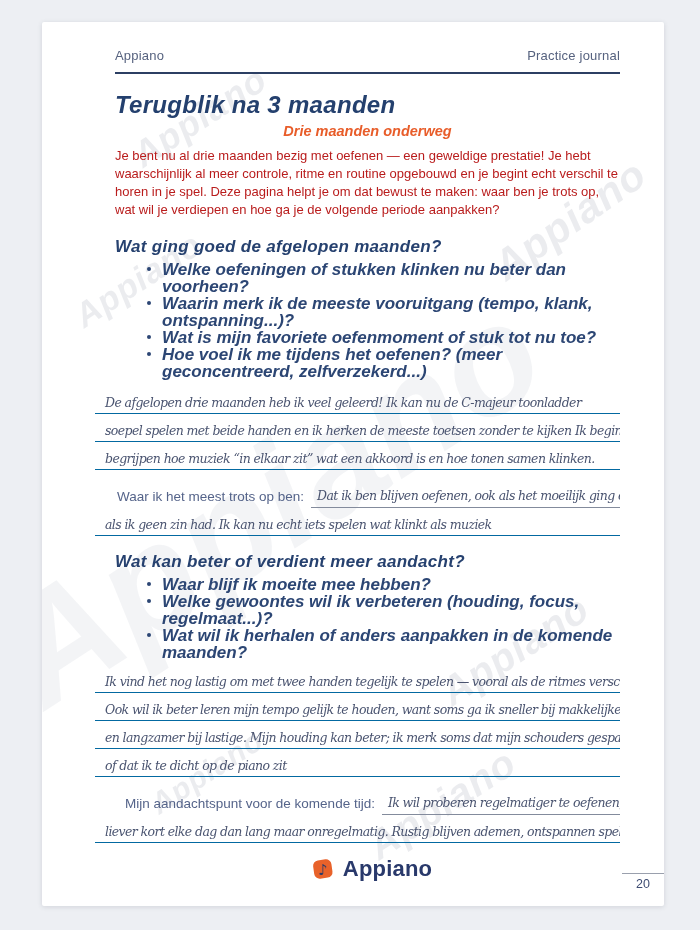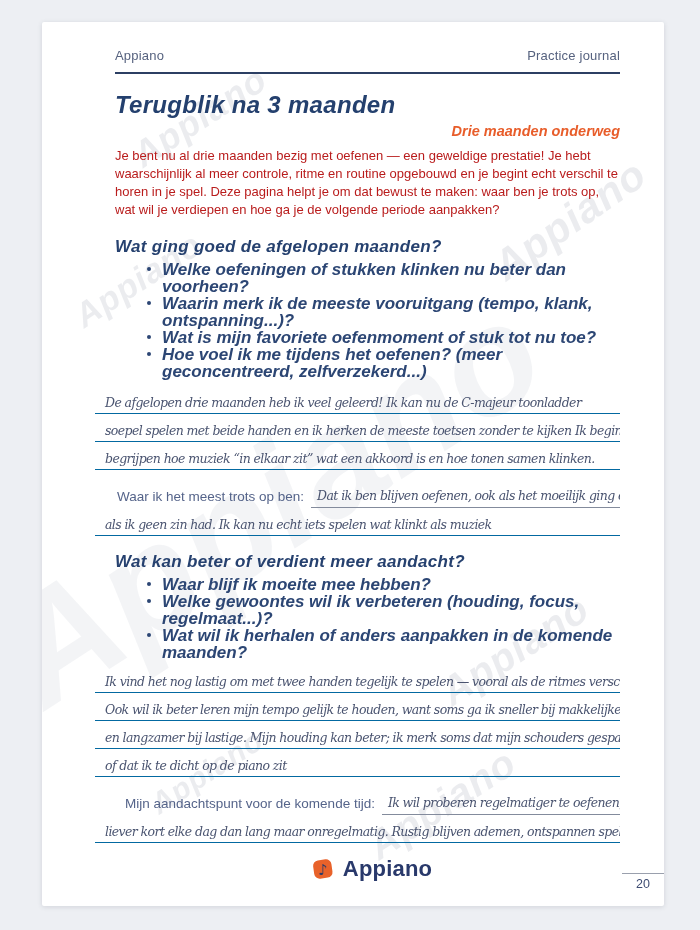--- a/index.html
+++ b/index.html
@@ -45,21 +45,21 @@
     color:#56627f; font-size:13px; letter-spacing:0.2px;
   }
   .hdr-rule { height:2px; background:#2c3f63; margin-top:9px; }
 
   .title {
     margin-top:17px;
     font-size:24px; font-weight:bold; font-style:italic;
     color:#24406e; letter-spacing:0.3px;
   }
   .subtitle {
-    text-align:right; margin-top:4px;
+    text-align:center; margin-top:4px;
     font-size:14.5px; font-weight:bold; font-style:italic;
     color:#e85d2a;
   }
   .intro {
     margin-top:8px;
     font-size:13px; line-height:18px;
     color:#b91c1c;
   }
   .sec-h {
     margin-top:18px;

